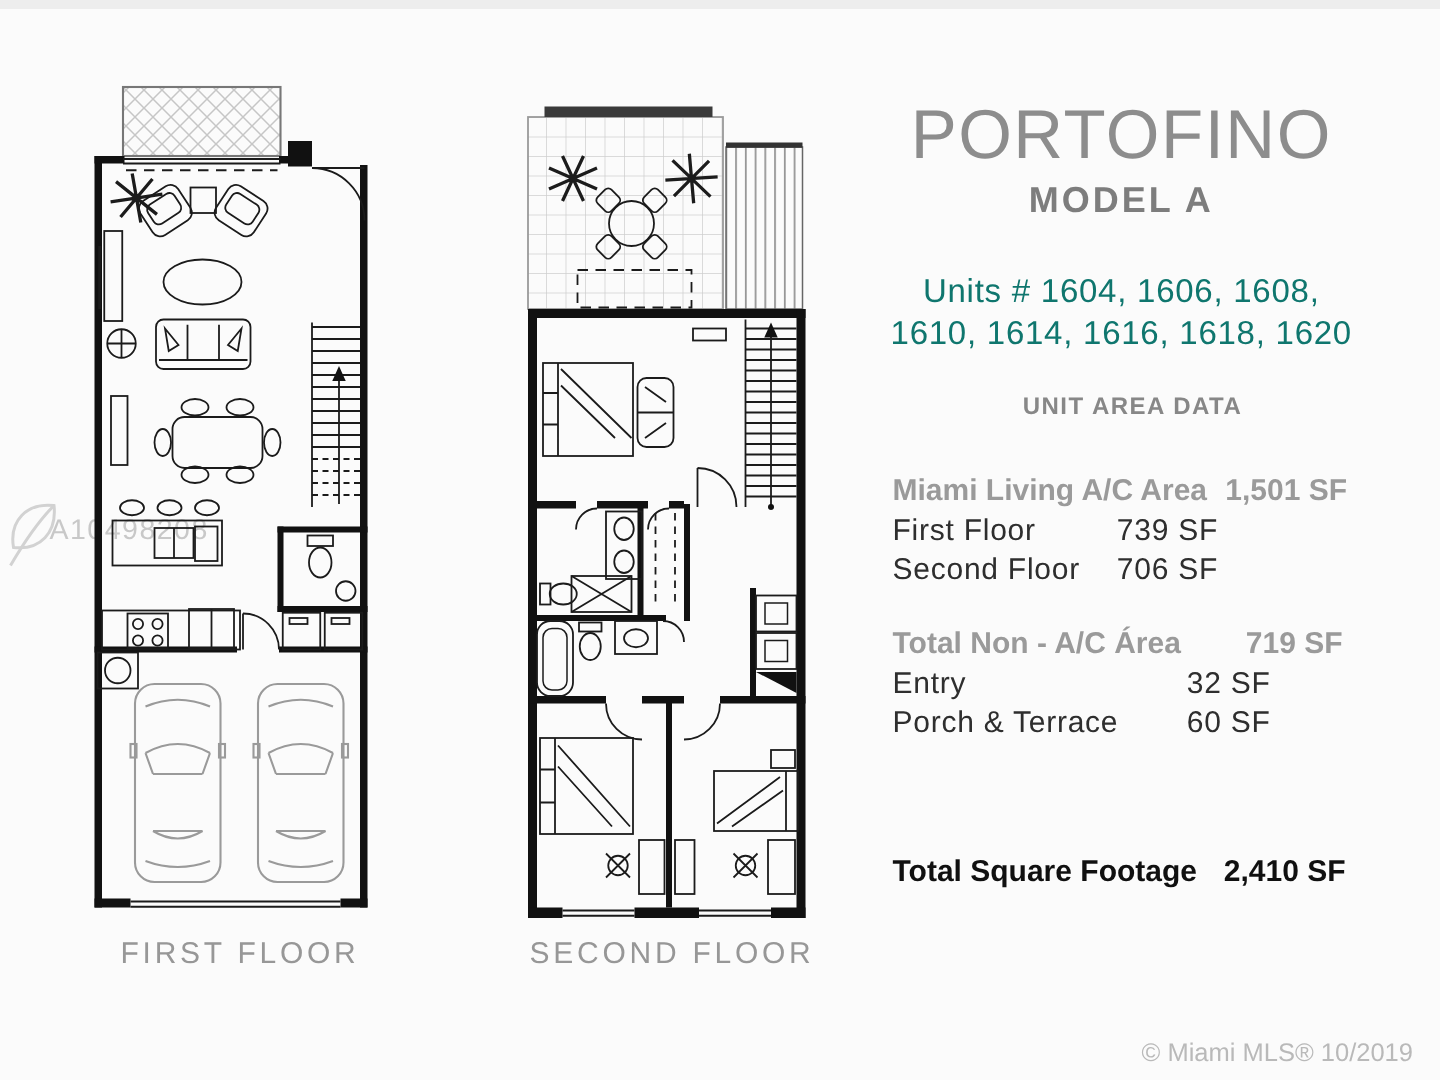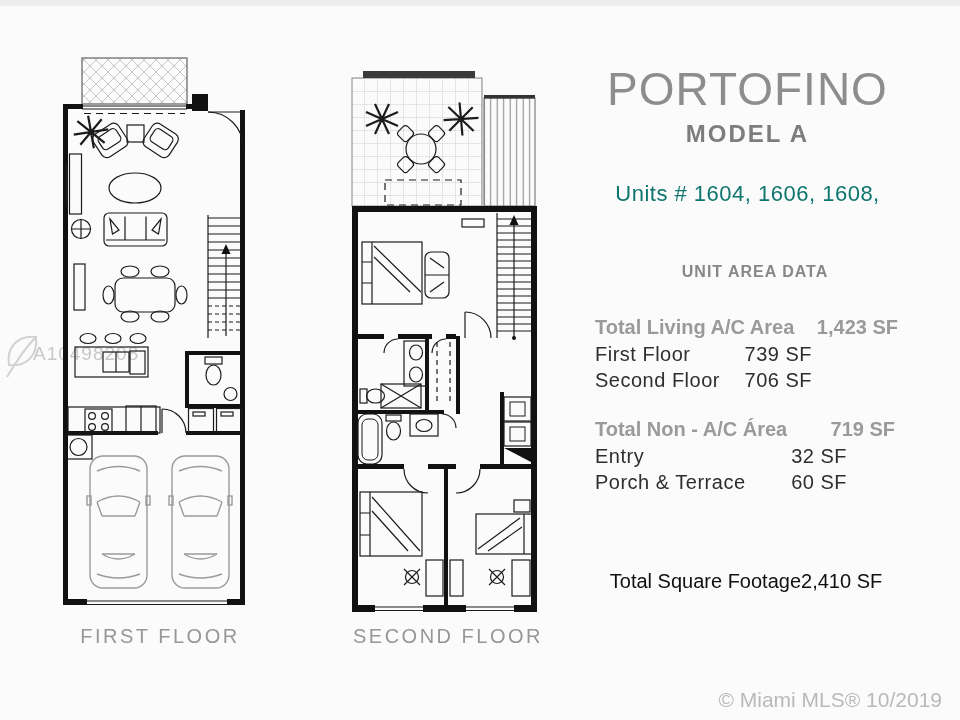--- a/index.html
+++ b/index.html
@@ -21,26 +21,26 @@
   #units{top:180px;font-size:22px;color:#0f766e;line-height:28px;letter-spacing:0.5px;}
   #uad{position:absolute;z-index:3;left:595px;top:263px;width:320px;text-align:center;
        font-size:16px;font-weight:bold;color:#878787;letter-spacing:1px;}
   .grp{position:absolute;z-index:3;left:595px;font-size:20px;}
   .grp-head{display:flex;justify-content:space-between;font-weight:bold;color:#9a9a9a;
             line-height:27px;}
   .rows{color:#2e2e2e;}
   .arow{display:flex;justify-content:space-between;line-height:26px;letter-spacing:0.5px;}
   #grp-living{top:314px;} #grp-living .grp-head{width:303px;} #grp-living .rows{width:217px;}
   #grp-nonac{top:416px;} #grp-nonac .grp-head{width:300px;align-items:center;} #grp-nonac .rows{width:252px;}
-  #grp-total{top:570px;width:302px;display:flex;justify-content:center;
-             font-weight:normal;color:#101010;}
+  #grp-total{top:570px;width:302px;display:flex;justify-content:space-between;
+             font-weight:bold;color:#101010;}
   #wm{position:absolute;z-index:1;left:2px;top:331px;width:220px;height:52px;}
   #wm .wm-id{position:absolute;left:31px;top:12px;font-size:19px;color:#c8c8c8;
              letter-spacing:1px;}
-  #footer{position:absolute;z-index:3;right:18px;bottom:8px;font-size:21px;color:#b9b9b9;}
+  #footer{position:absolute;z-index:3;right:18px;bottom:8px;font-size:17px;color:#b9b9b9;}
 </style>
 </head>
 <body>
 
 <div class="page">
   <div class="topband"></div>
 
   <svg id="plan1" class="plan" viewBox="55 50 200 560">
     <defs>
       <pattern id="hbA" width="12" height="12" patternUnits="userSpaceOnUse">
@@ -319,27 +319,28 @@
     </g>
   </svg>
 
   <div class="floor-label" id="lbl1">FIRST FLOOR</div>
   <div class="floor-label" id="lbl2">SECOND FLOOR</div>
 
   <div class="t-center" id="title">PORTOFINO</div>
   <div class="t-center" id="model">MODEL A</div>
   <div class="t-center" id="units">
     <div>Units # 1604, 1606, 1608,</div>
+    <div>1610, 1614, 1616, 1618, 1620</div>
   </div>
   <div id="uad">UNIT AREA DATA</div>
 
   <div class="grp" id="grp-living">
     <div class="grp-head">
-      <span>Total Living A/C Area</span>
-      <span>1,423 SF</span>
+      <span>Miami Living A/C Area</span>
+      <span>1,501 SF</span>
     </div>
     <div class="rows">
       <div class="arow">
         <span>First Floor</span>
         <span>739 SF</span>
       </div>
       <div class="arow">
         <span>Second Floor</span>
         <span>706 SF</span>
       </div>

